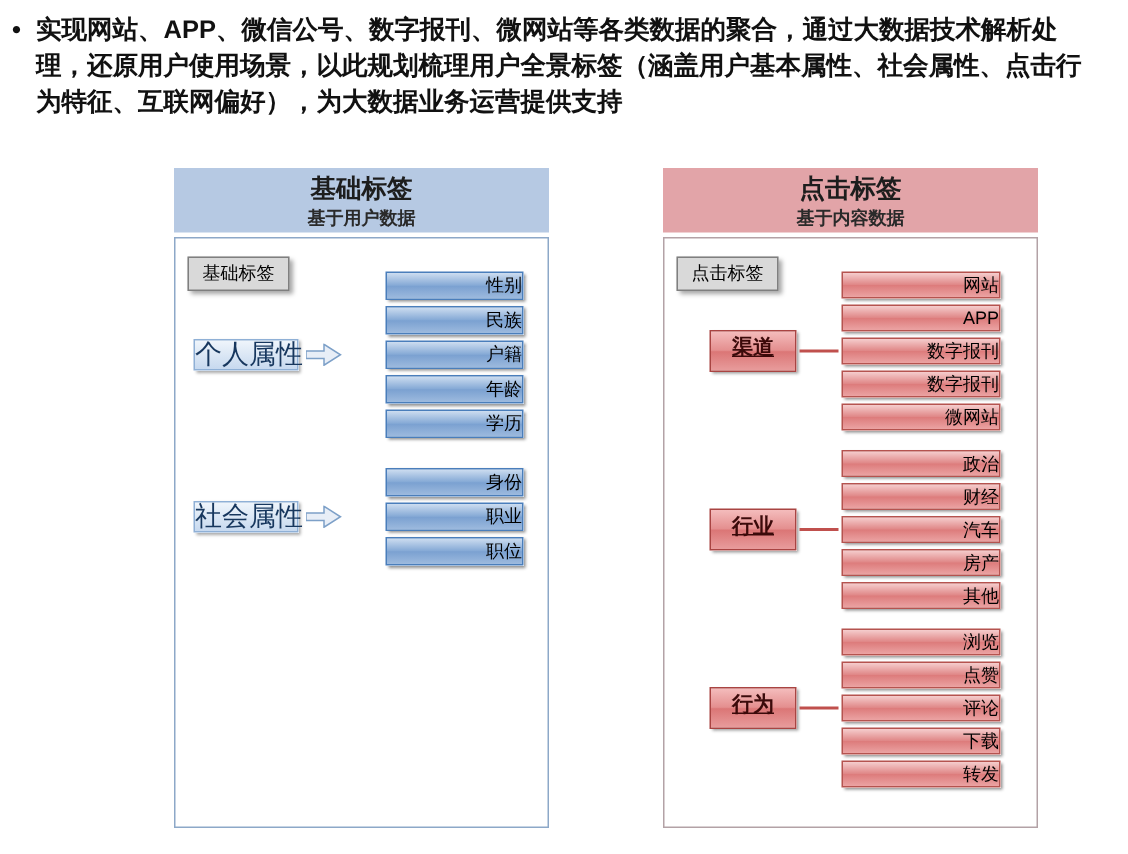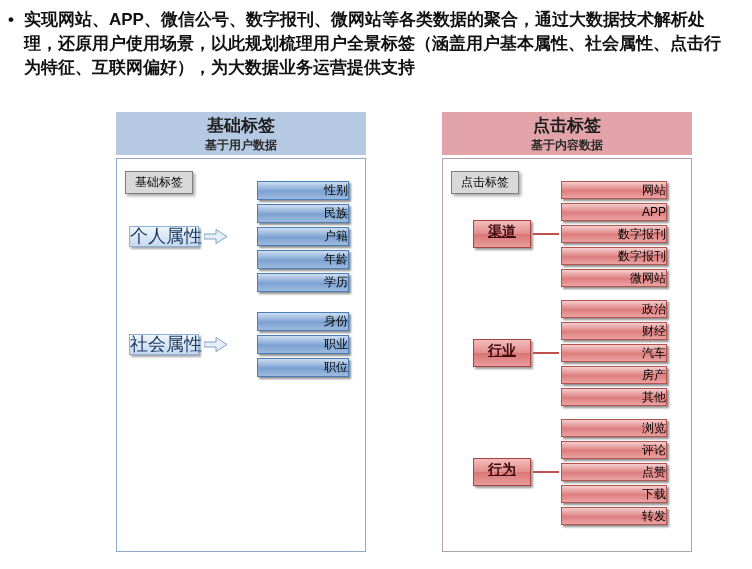--- a/index.html
+++ b/index.html
@@ -185,22 +185,22 @@
                 <div class="item item-red">汽车</div>
                 <div class="item item-red">房产</div>
                 <div class="item item-red">其他</div>
               </div>
             </div>
             <div class="group">
               <div class="cat cat-red">行为</div>
               <div class="connector"></div>
               <div class="stack">
                 <div class="item item-red">浏览</div>
+                <div class="item item-red">点赞</div>
                 <div class="item item-red">评论</div>
-                <div class="item item-red">点赞</div>
                 <div class="item item-red">下载</div>
                 <div class="item item-red">转发</div>
               </div>
             </div>
           </div>
       </div>
     </div>
 
   </div>
 </div>

